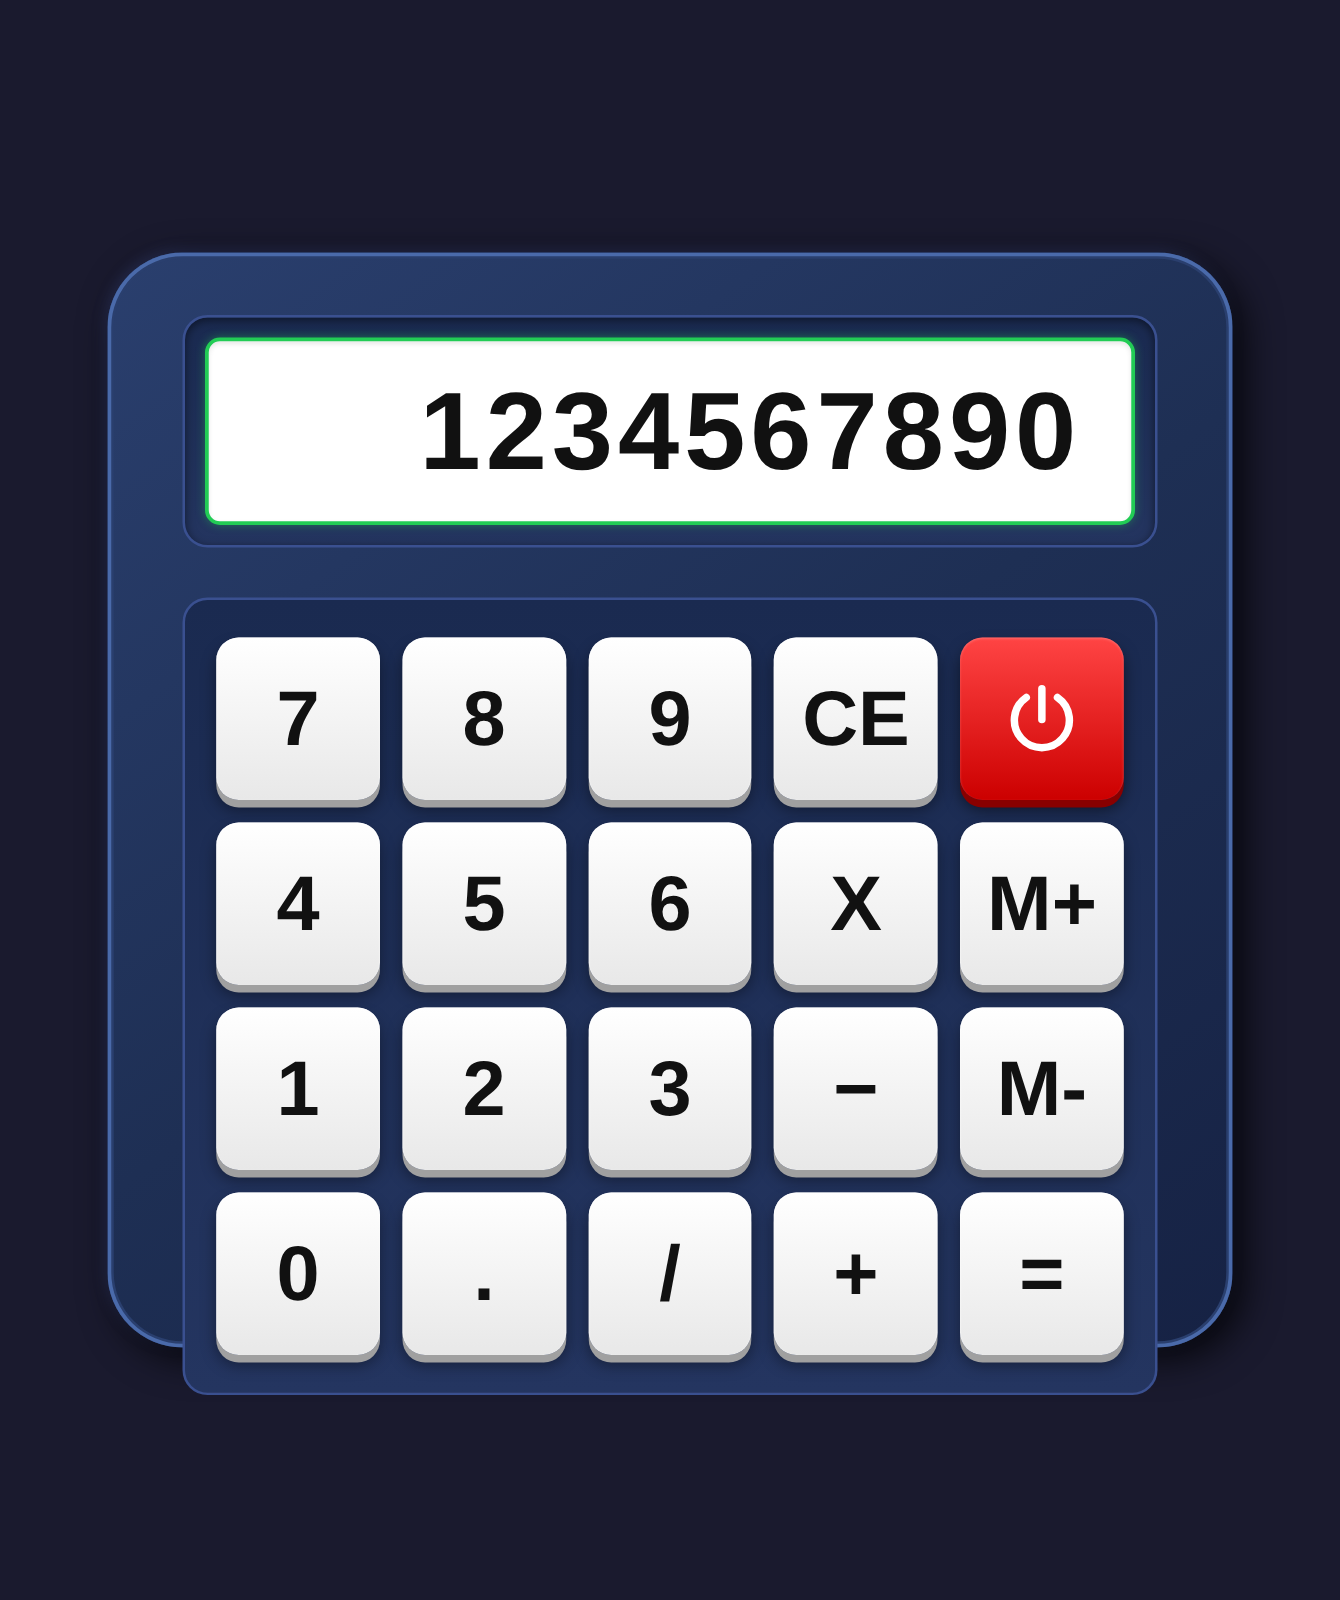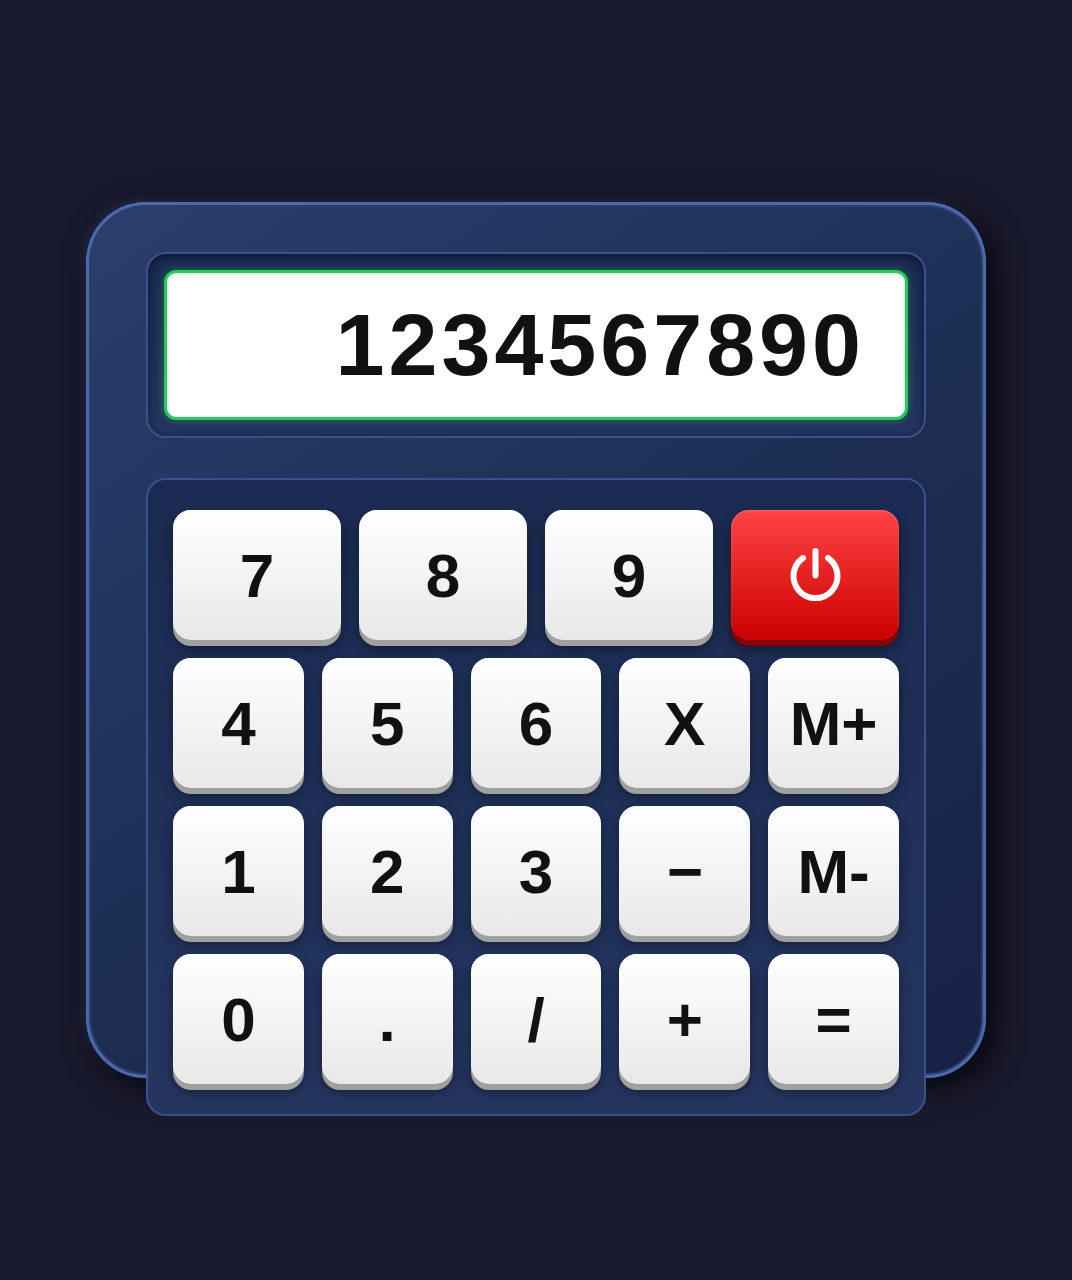--- a/index.html
+++ b/index.html
@@ -125,20 +125,21 @@
       <span class="display-value">1234567890</span>
     </div>
   </div>
 
   <div class="keypad-outer">
 
     <div class="key-row">
       <button class="key">7</button>
       <button class="key">8</button>
       <button class="key">9</button>
+      <button class="key">CE</button>
       <button class="key key-power">
         <svg class="power-icon" viewBox="0 0 65 65" fill="none" xmlns="http://www.w3.org/2000/svg">
 
           <path d="M 32.5 8 L 32.5 32.5" stroke="white" stroke-width="6" stroke-linecap="round"></path>
           <path d="M 20 15 A 22 22 0 1 0 45 15" stroke="white" stroke-width="6" stroke-linecap="round" fill="none"></path>
         </svg>
       </button>
     </div>
 
     <div class="key-row">

